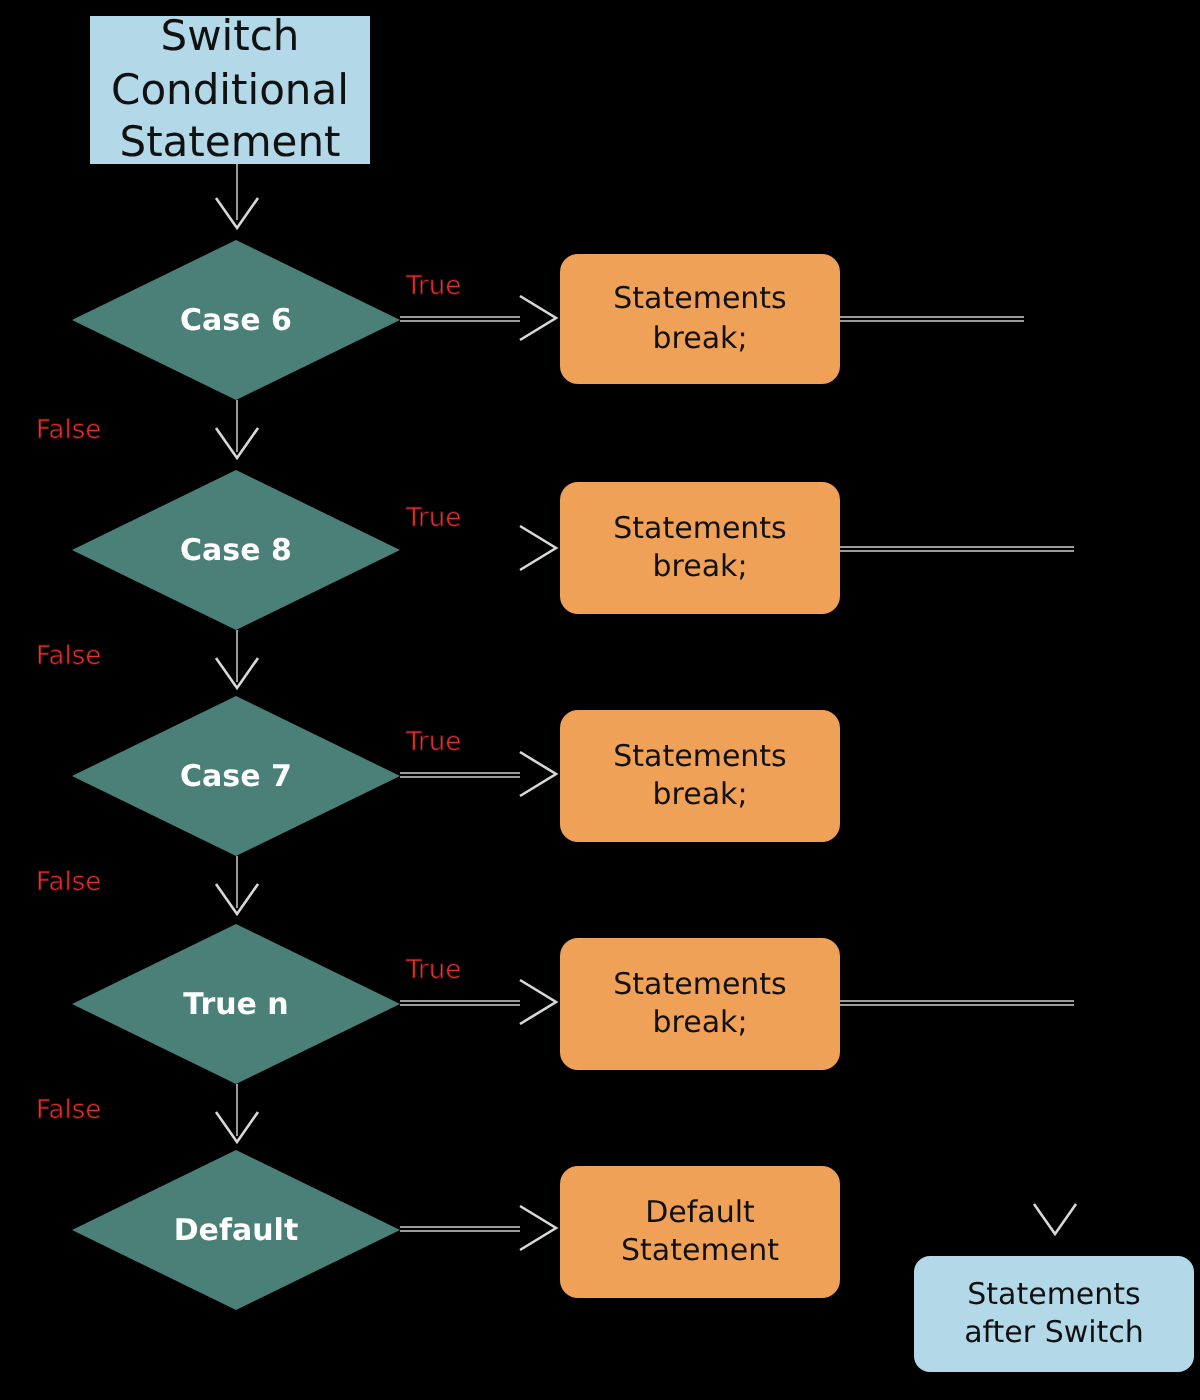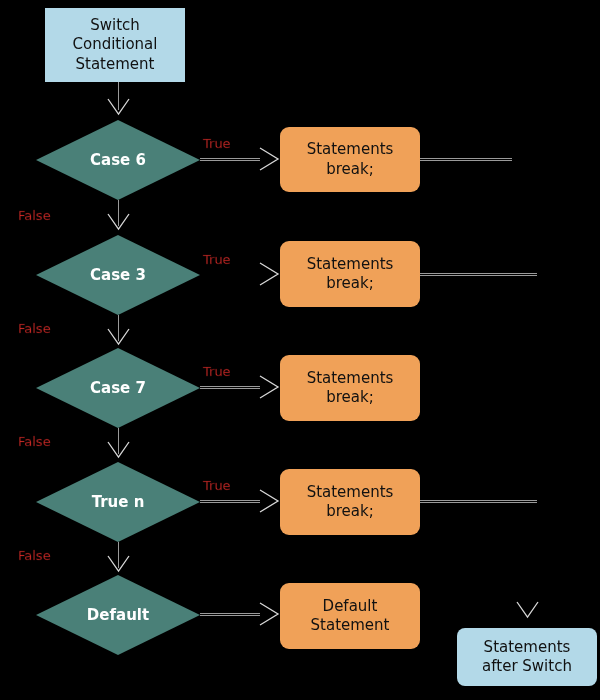--- a/index.html
+++ b/index.html
@@ -24,21 +24,21 @@
     justify-content: center;
     text-align: center;
     line-height: 1.28;
     color: #111111;
     box-sizing: border-box;
     white-space: pre-line;
   }
   .box-start {
     background: #b3d9e8;
     border-radius: 0;
-    font-size: 15px;
+    font-size: 21px;
   }
   .box-end {
     background: #b3d9e8;
     border-radius: 8px;
     font-size: 15px;
   }
   .box-proc {
     background: #f0a158;
     border-radius: 9px;
     font-size: 15px;
@@ -132,21 +132,21 @@
   <div class="hline2" style="left:420px; top:158px; width:92px;"></div>
 
   <div class="vline" style="left:118px; top:200px; width:1px; height:26px;"></div>
   <svg class="arrow" style="left:106px; top:212px;" width="26" height="20" viewBox="0 0 26 20">
     <polyline points="2,2 12.5,17 23,2"></polyline>
   </svg>
   <div class="elabel" style="left:18px; top:208px;">False</div>
 
   <div class="diamond" style="left:36px; top:235px; width:164px; height:80px;">
     <div class="dshape"></div>
-    <div class="dlabel">Case 3</div>
+    <div class="dlabel">Case 8</div>
   </div>
   <svg class="arrow" style="left:258px; top:261px;" width="24" height="26" viewBox="0 0 24 26">
     <polyline points="2,2 20,13 2,24"></polyline>
   </svg>
   <div class="elabel" style="left:203px; top:252px;">True</div>
   <div class="box box-proc" style="left:280px; top:241px; width:140px; height:66px;">Statements
 break;</div>
   <div class="hline2" style="left:420px; top:273px; width:117px;"></div>
 
   <div class="vline" style="left:118px; top:315px; width:1px; height:26px;"></div>

